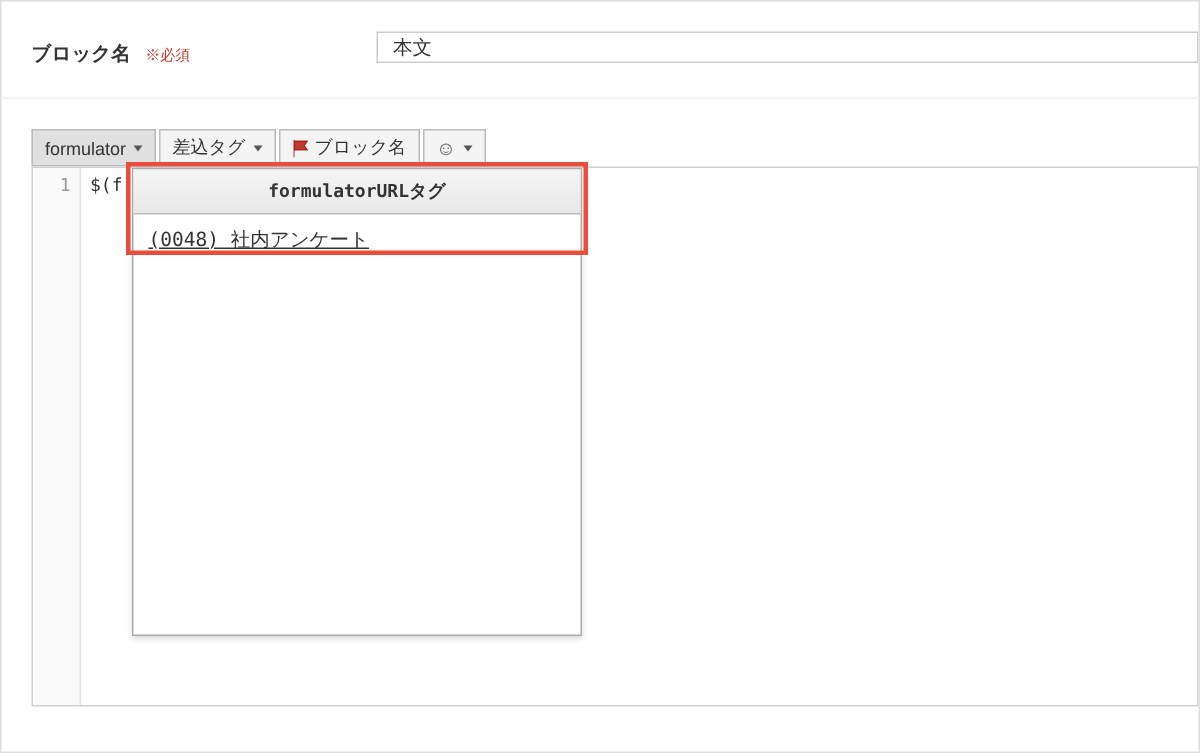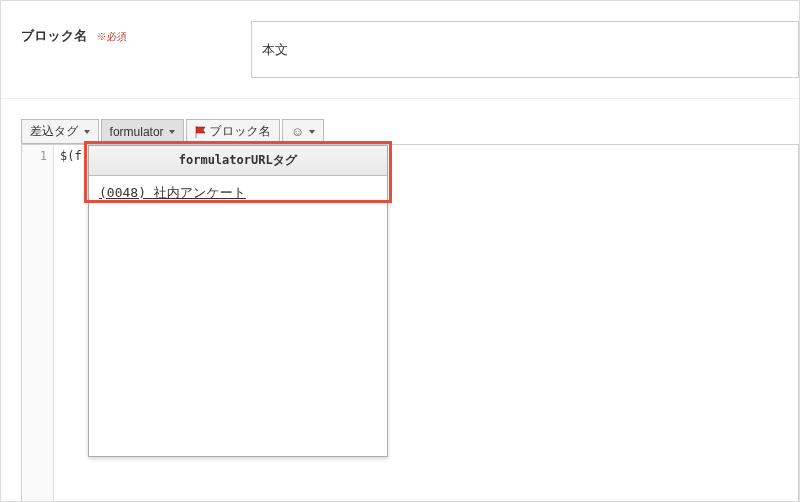--- a/index.html
+++ b/index.html
@@ -36,21 +36,21 @@
       color: #c0392b;
       font-size: 10px;
       margin-left: 6px;
     }
     .field-col {
       flex: 1;
     }
     .text-input {
       width: 100%;
       border: 1px solid #ccc;
-      padding: 20px 10px;
+      padding: 2px 10px;
       font-size: 13px;
       color: #333;
       background: #fff;
     }
     .toolbar {
       display: flex;
       gap: 0;
     }
     .tb-btn {
       display: inline-flex;
@@ -157,26 +157,26 @@
   </div>
   <div class="field-col">
     <input type="text" class="text-input" value="本文" style="">
   </div>
 </div>
 
 <div class="form-row content-row">
   <div class="field-col">
 
     <div class="toolbar">
+      <div class="tb-btn active">
+        <span>formulator</span>
+        <span class="caret"></span>
+      </div>
       <div class="tb-btn">
         <span>差込タグ</span>
-        <span class="caret"></span>
-      </div>
-      <div class="tb-btn active">
-        <span>formulator</span>
         <span class="caret"></span>
       </div>
       <div class="tb-btn">
         <span class="flag-icon">
           <svg viewBox="0 0 12 12" width="12" height="12">
               <path d="M1 0 L1 12 M1 1 L10 1 L8 4 L10 7 L1 7" fill="#c0392b" stroke="#800" stroke-width="0.5"></path>
             </svg>
         </span>
         <span>ブロック名</span>
       </div>

